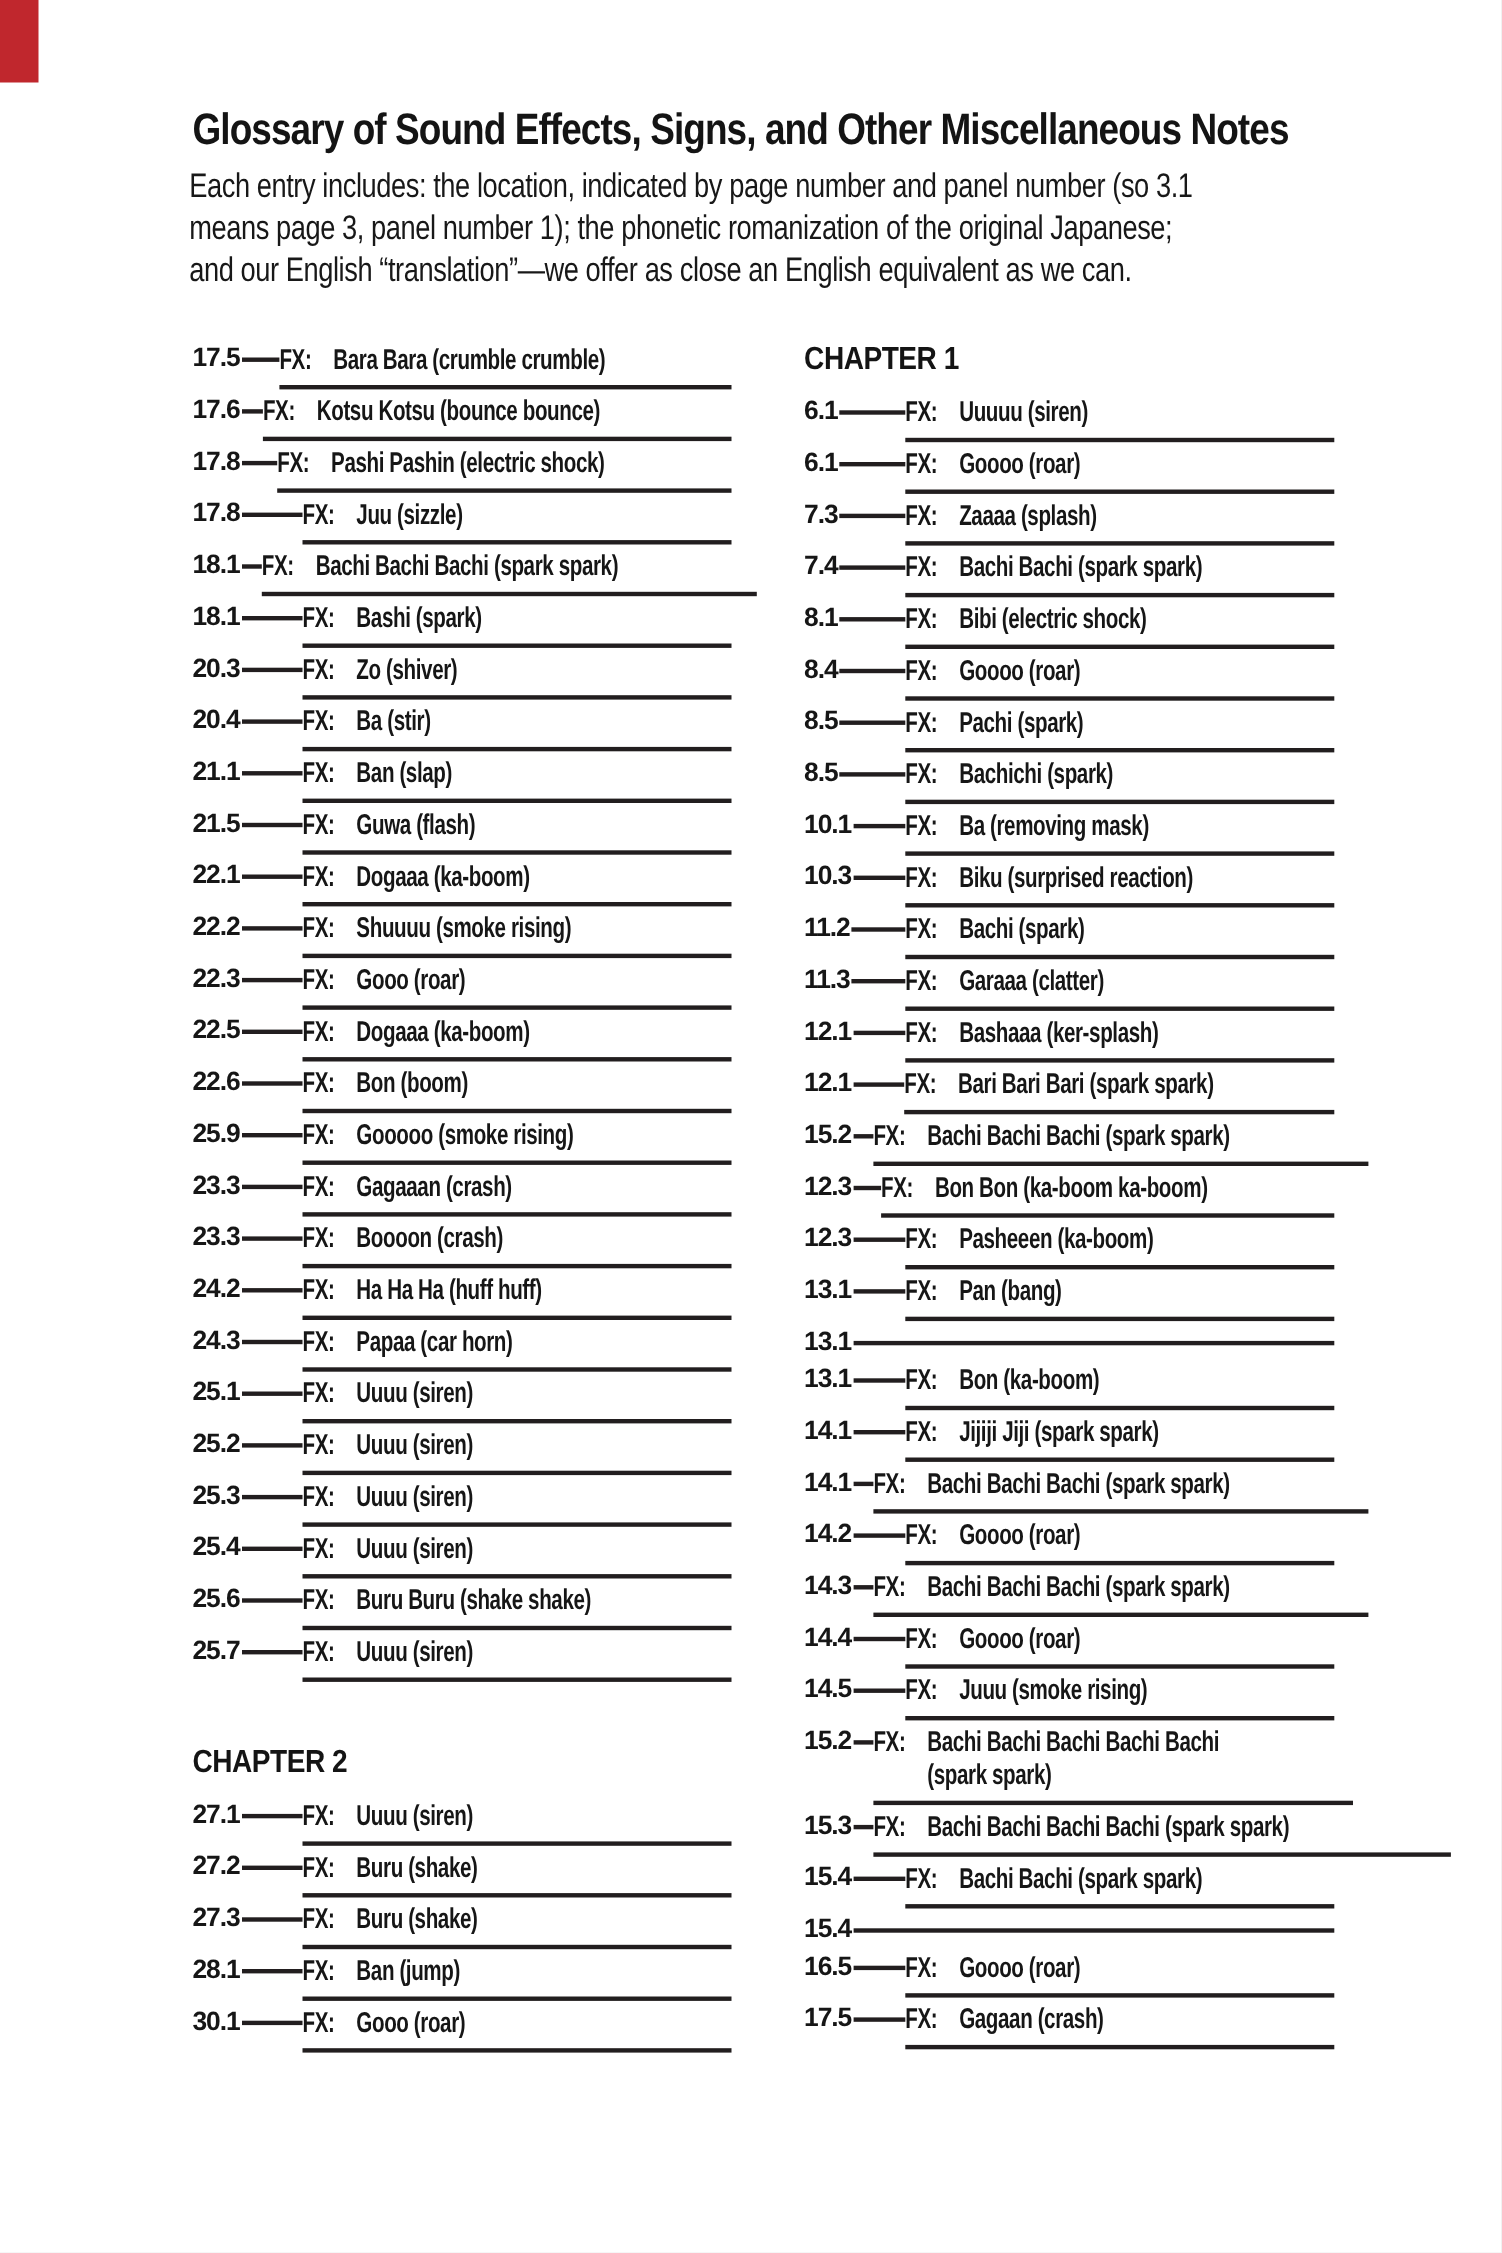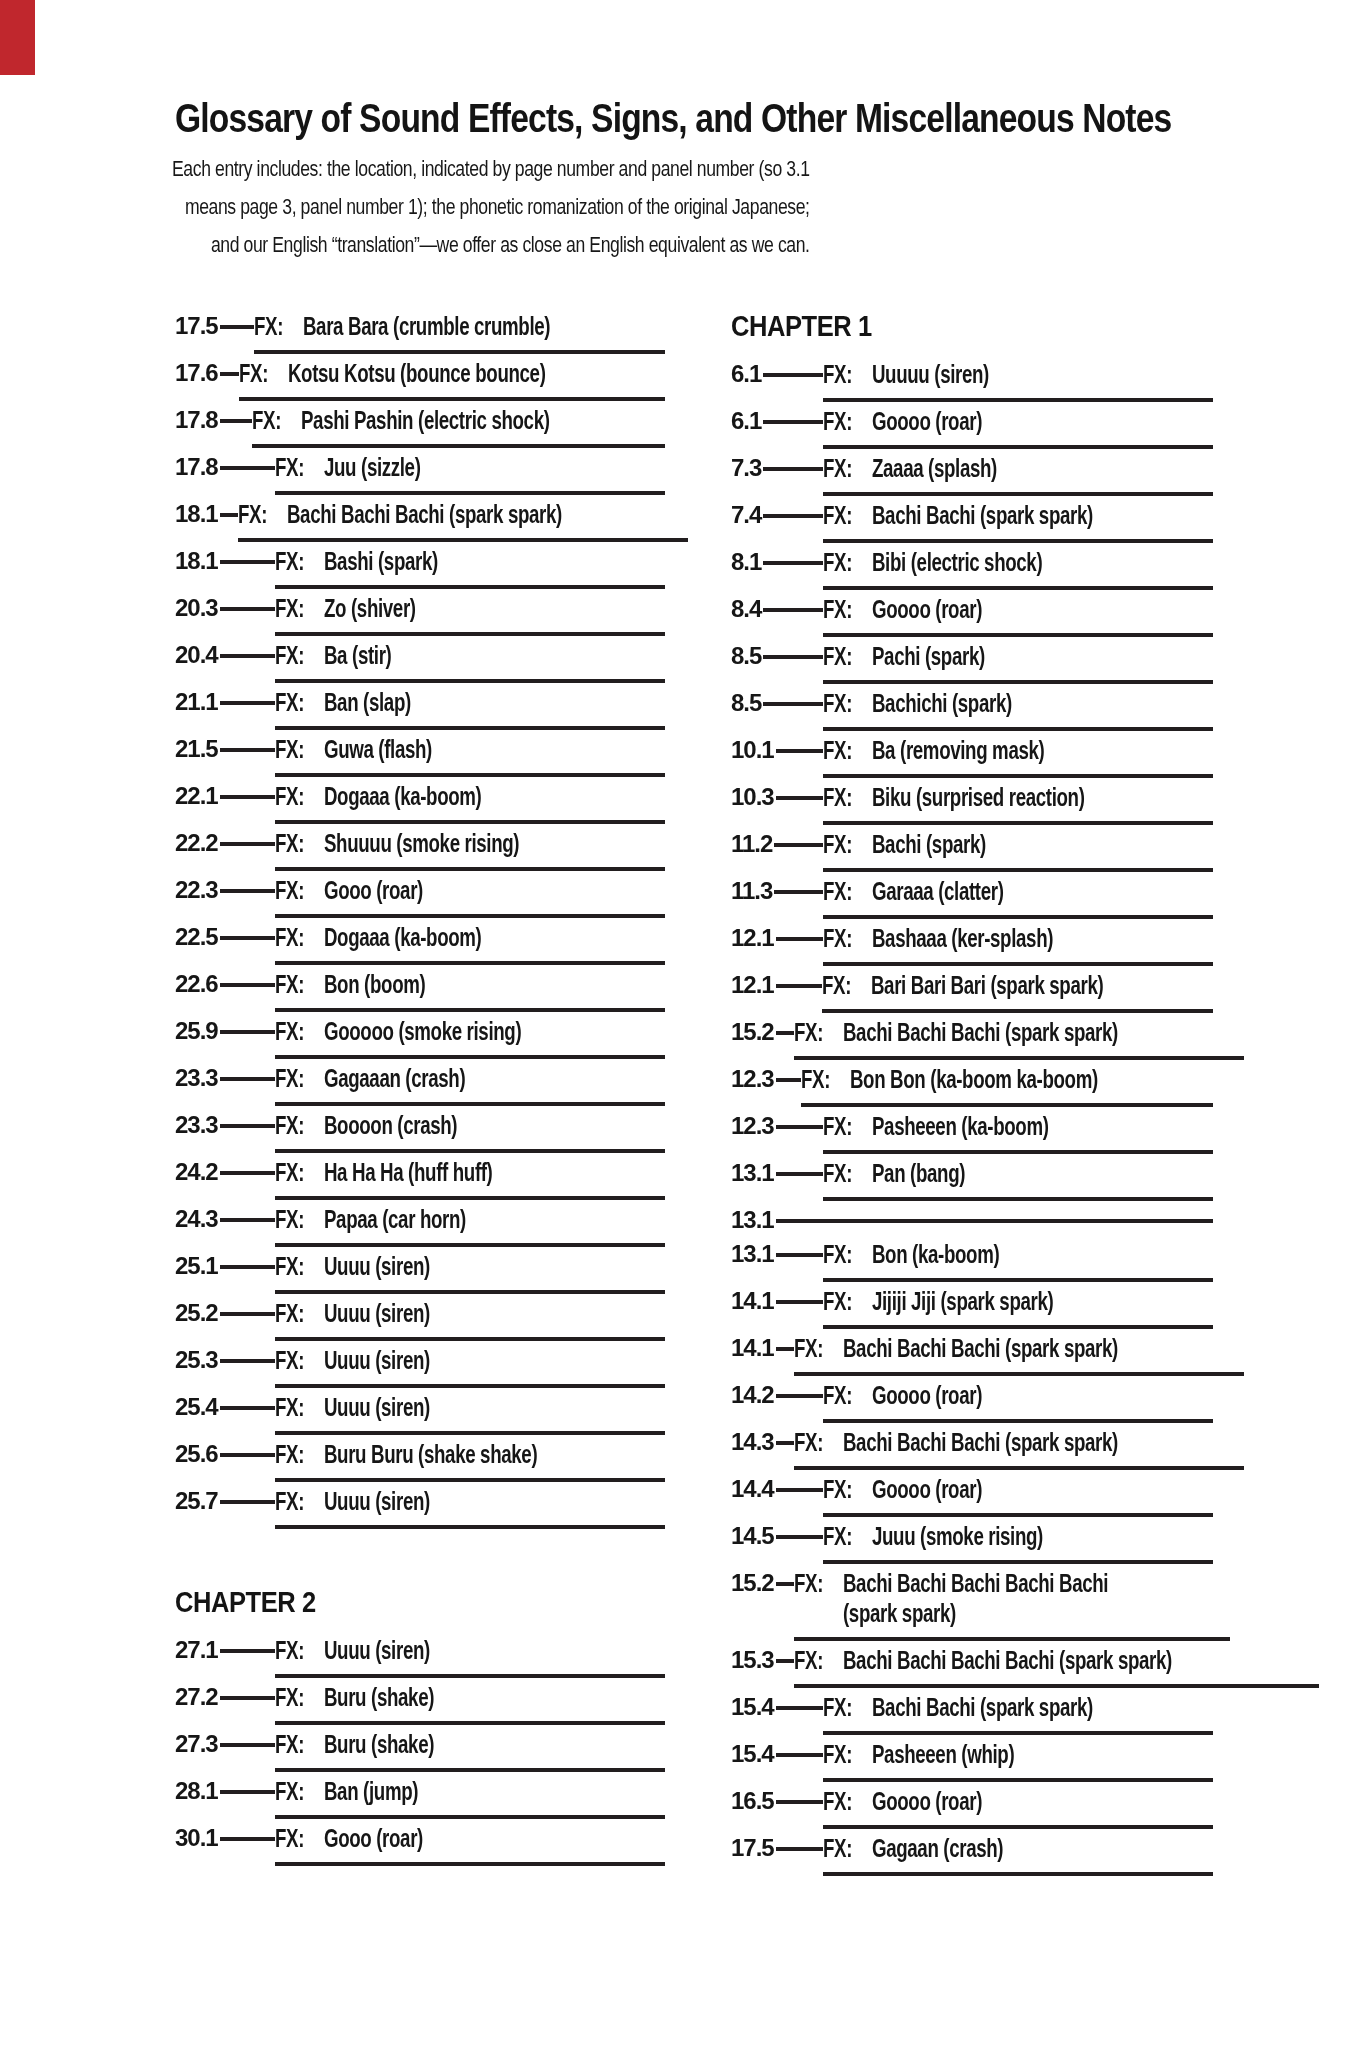--- a/index.html
+++ b/index.html
@@ -19,23 +19,22 @@
   }
   .title {
     position:absolute; left:175px; top:96px;
     font-size:40px; font-weight:bold; letter-spacing:-1px;
     white-space:nowrap;
     transform:scaleX(0.84); transform-origin:0 0;
     color:#141414;
   }
   .intro {
     position:absolute; left:172px; top:150px;
-    font-size:22px; line-height:38px; letter-spacing:-0.5px;
+    font-size:31px; line-height:38px; letter-spacing:-0.5px;
     color:#181818;
-    text-align:right;
   }
   .intro-line {
     white-space:nowrap;
     transform:scaleX(0.80); transform-origin:0 0;
   }
   .col { position:absolute; top:311px; }
   .col-left  { left:175px; width:490px; }
   .col-right { left:731px; width:482px; }
   .chapter-heading {
     font-size:29px; font-weight:bold; line-height:30px;
@@ -386,21 +385,20 @@
         <span class="fxwrap"><span class="cond"><span class="line"><span class="fx">FX:</span><span class="txt">Bachi Bachi Bachi Bachi (spark spark)</span></span></span></span>
       </div>
       <div class="entry">
         <span class="loc">15.4</span>
         <span class="dash"></span>
         <span class="fxwrap"><span class="cond"><span class="line"><span class="fx">FX:</span><span class="txt">Bachi Bachi (spark spark)</span></span></span></span>
       </div>
       <div class="entry">
         <span class="loc">15.4</span>
         <span class="dash"></span>
-        <span class="fxwrap"><span class="cond"><span class="line"><span class="fx">FX:</span><span class="txt">Pasheeen (whip)</span></span></span></span>
       </div>
       <div class="entry">
         <span class="loc">16.5</span>
         <span class="dash"></span>
         <span class="fxwrap"><span class="cond"><span class="line"><span class="fx">FX:</span><span class="txt">Goooo (roar)</span></span></span></span>
       </div>
       <div class="entry">
         <span class="loc">17.5</span>
         <span class="dash"></span>
         <span class="fxwrap"><span class="cond"><span class="line"><span class="fx">FX:</span><span class="txt">Gagaan (crash)</span></span></span></span>

